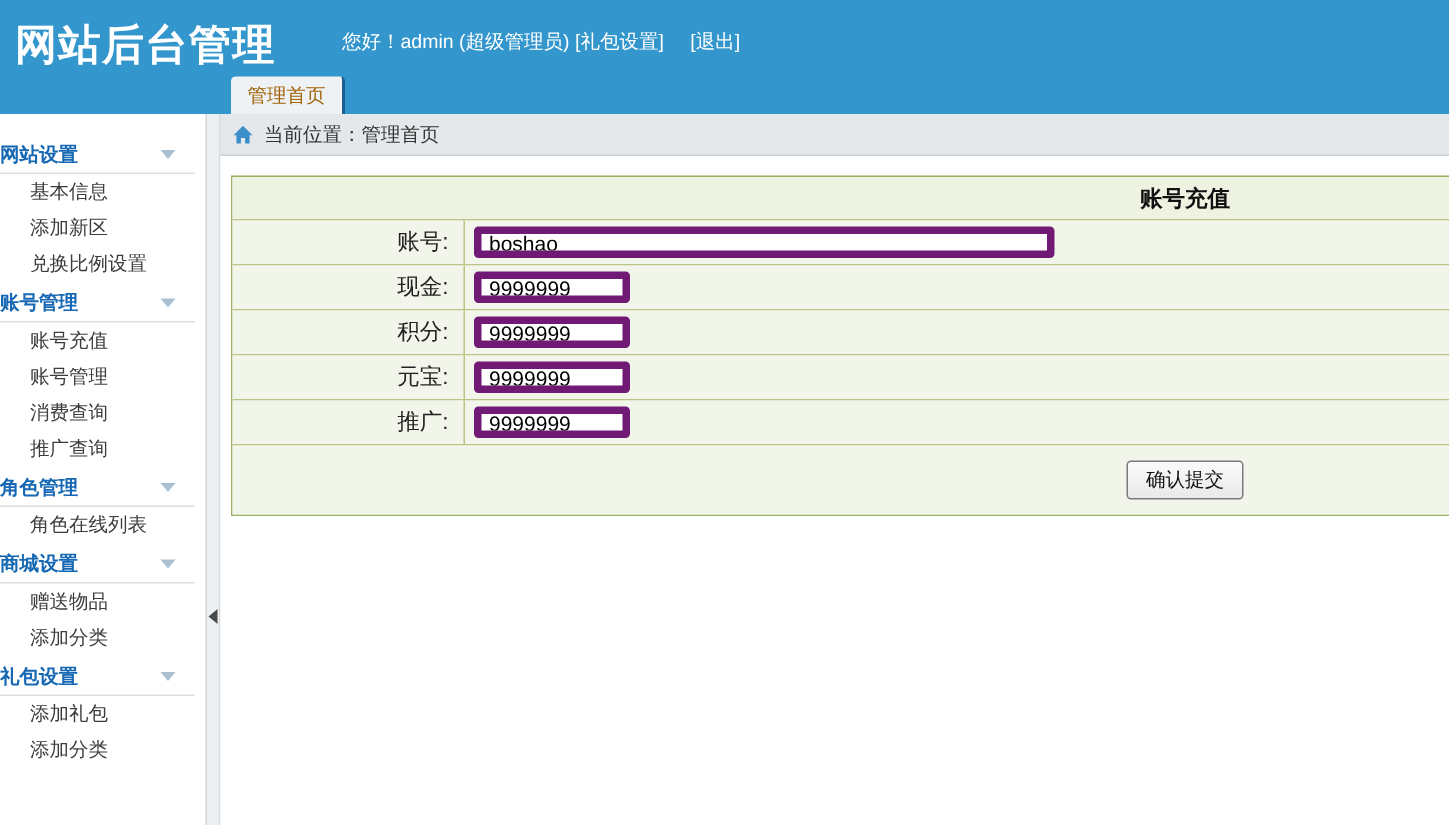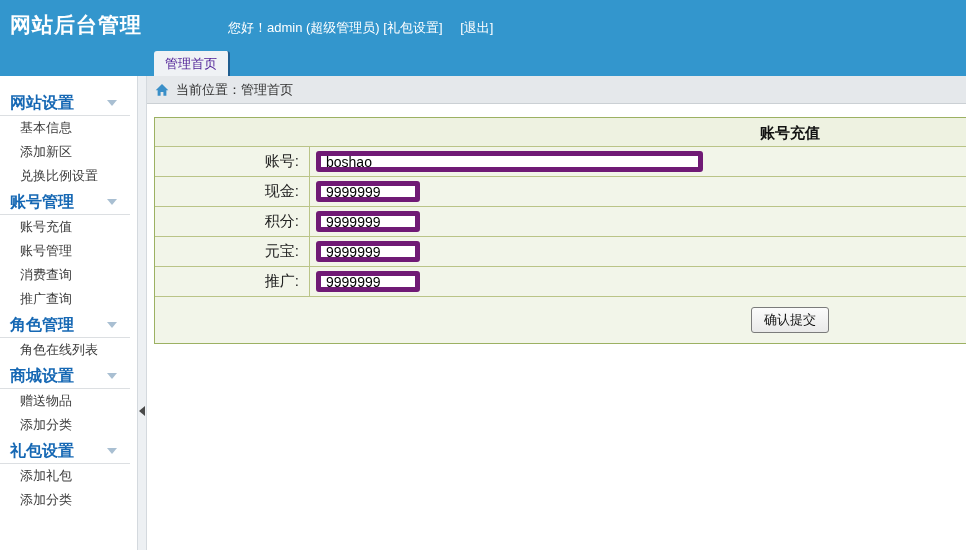--- a/index.html
+++ b/index.html
@@ -2,35 +2,35 @@
 <html><head>
 <meta charset="utf-8">
 <style>
   * { margin:0; padding:0; box-sizing:border-box; }
   html,body { width:966px; height:550px; overflow:hidden; }
   body { font-family:"Liberation Sans","DejaVu Sans",sans-serif; background:#fff; }
   .page { position:relative; width:966px; height:550px; overflow:hidden; background:#fff; }
 
   
   .header { position:relative; height:76px; background:#3396cd; }
-  .app-title { position:absolute; left:10px; top:11px; color:#fff; font-size:21px; font-weight:bold; letter-spacing:1px; }
+  .app-title { position:absolute; left:10px; top:11px; color:#fff; font-size:28px; font-weight:bold; letter-spacing:1px; }
   .user-info { position:absolute; left:228px; top:19px; color:#fff; font-size:13px; }
   .user-info a { color:#fff; text-decoration:none; cursor:pointer; }
   .user-info .logout { margin-left:14px; }
   .tab { position:absolute; left:154px; bottom:0; width:76px; height:25px; line-height:25px;
-         text-align:center; font-size:13px; color:#4c1d95; background:#eff2f5;
+         text-align:center; font-size:13px; color:#a16207; background:#eff2f5;
          border-radius:3px 3px 0 0; border-right:2px solid #1f5e90; cursor:pointer; }
 
   
   .body-row { display:flex; height:474px; }
 
   
   .sidebar { width:137px; background:#fff; padding-top:13px; flex:none; }
-  .group-header { position:relative; height:27px; line-height:27px; padding-left:10px;
-                  font-size:16px; font-weight:bold; color:#1668b4; border-bottom:1px solid #dcdfe2;
+  .group-header { position:relative; height:27px; line-height:27px; 
+                  font-size:13px; font-weight:bold; color:#1668b4; border-bottom:1px solid #dcdfe2;
                   margin-right:7px; cursor:pointer; }
   .gh-arrow { position:absolute; right:13px; top:11px; width:0; height:0;
               border-left:5px solid transparent; border-right:5px solid transparent;
               border-top:6px solid #a9bfd2; }
   .side-item { height:24px; line-height:24px; padding-left:20px; font-size:13px; color:#3c3c3c; cursor:pointer; }
 
   
   .splitter { width:10px; flex:none; background:#edf0f3; border-left:1px solid #d4d9de;
               border-right:1px solid #d4d9de; position:relative; cursor:pointer; }
   .splitter .arrow { position:absolute; left:1px; top:330px; width:0; height:0;

